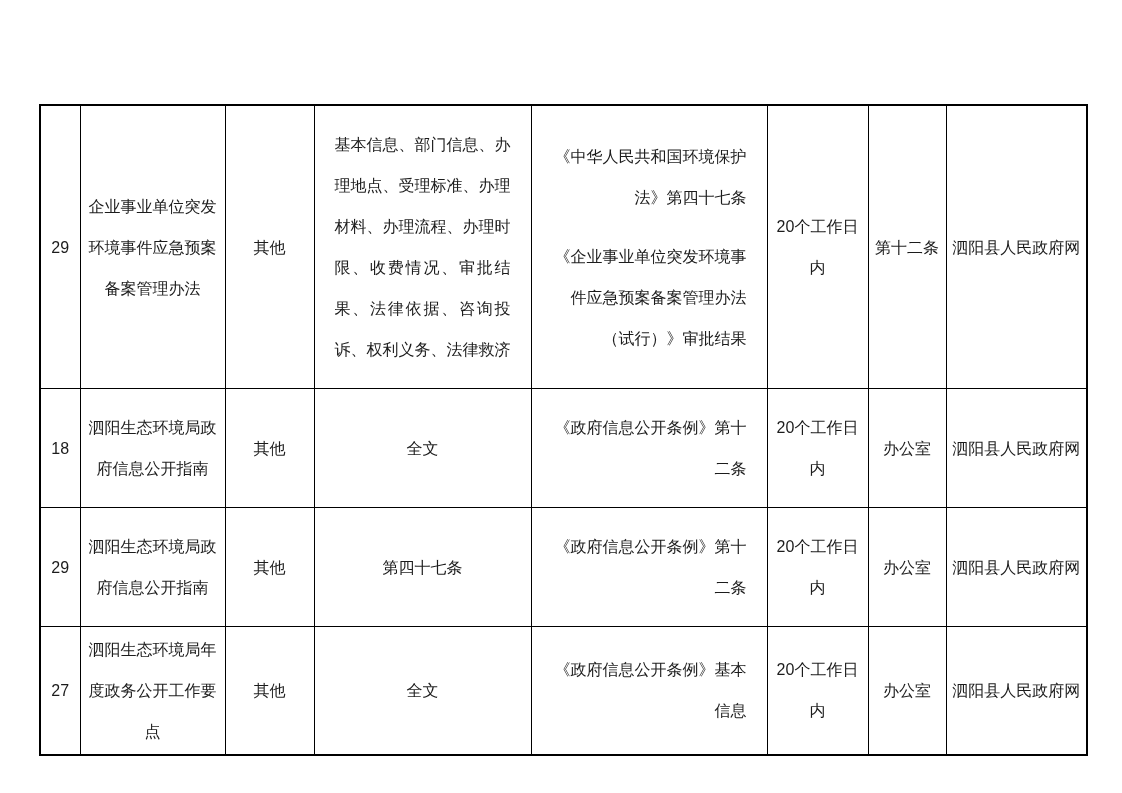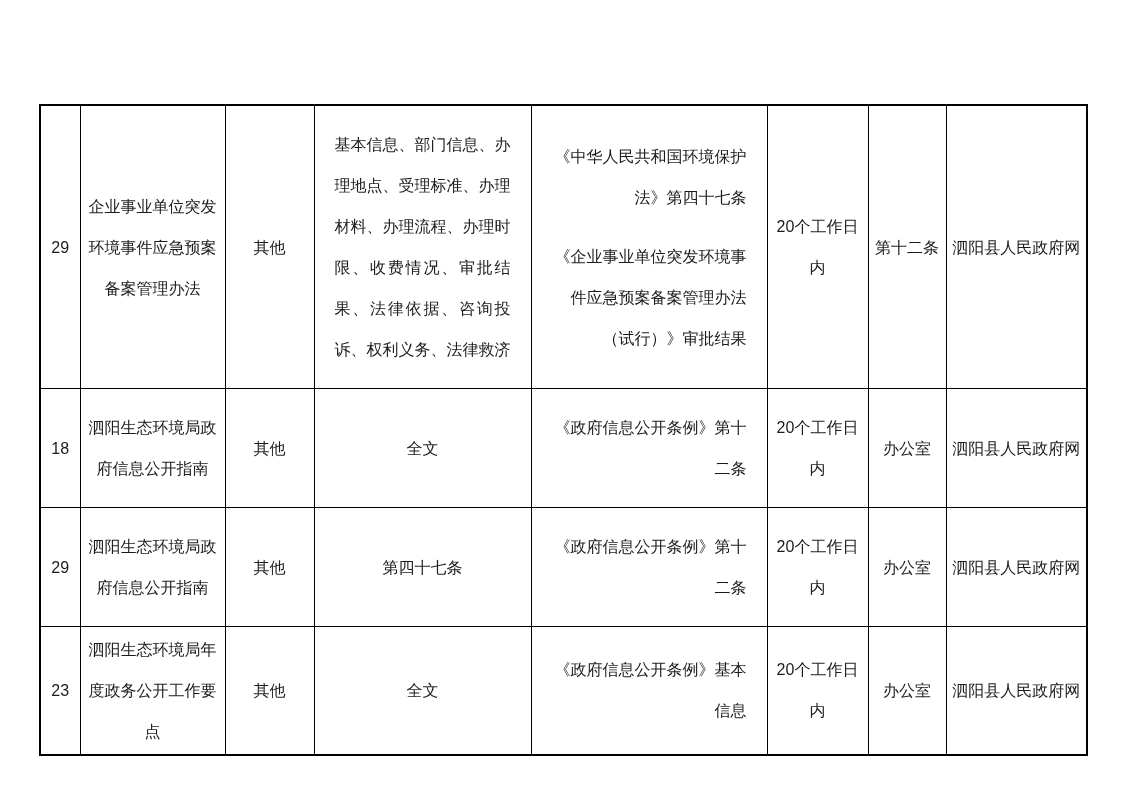--- a/index.html
+++ b/index.html
@@ -102,21 +102,21 @@
         <td>第四十七条</td>
         <td class="cell-basis">
           <p>《政府信息公开条例》第十二条</p>
         </td>
         <td>20个工作日内</td>
         <td>办公室</td>
         <td>泗阳县人民政府网</td>
       </tr>
 
       <tr class="row-27">
-        <td>23</td>
+        <td>27</td>
         <td>泗阳生态环境局年度政务公开工作要点</td>
         <td>其他</td>
         <td>全文</td>
         <td class="cell-basis">
           <p>《政府信息公开条例》基本信息</p>
         </td>
         <td>20个工作日内</td>
         <td>办公室</td>
         <td>泗阳县人民政府网</td>
       </tr>

